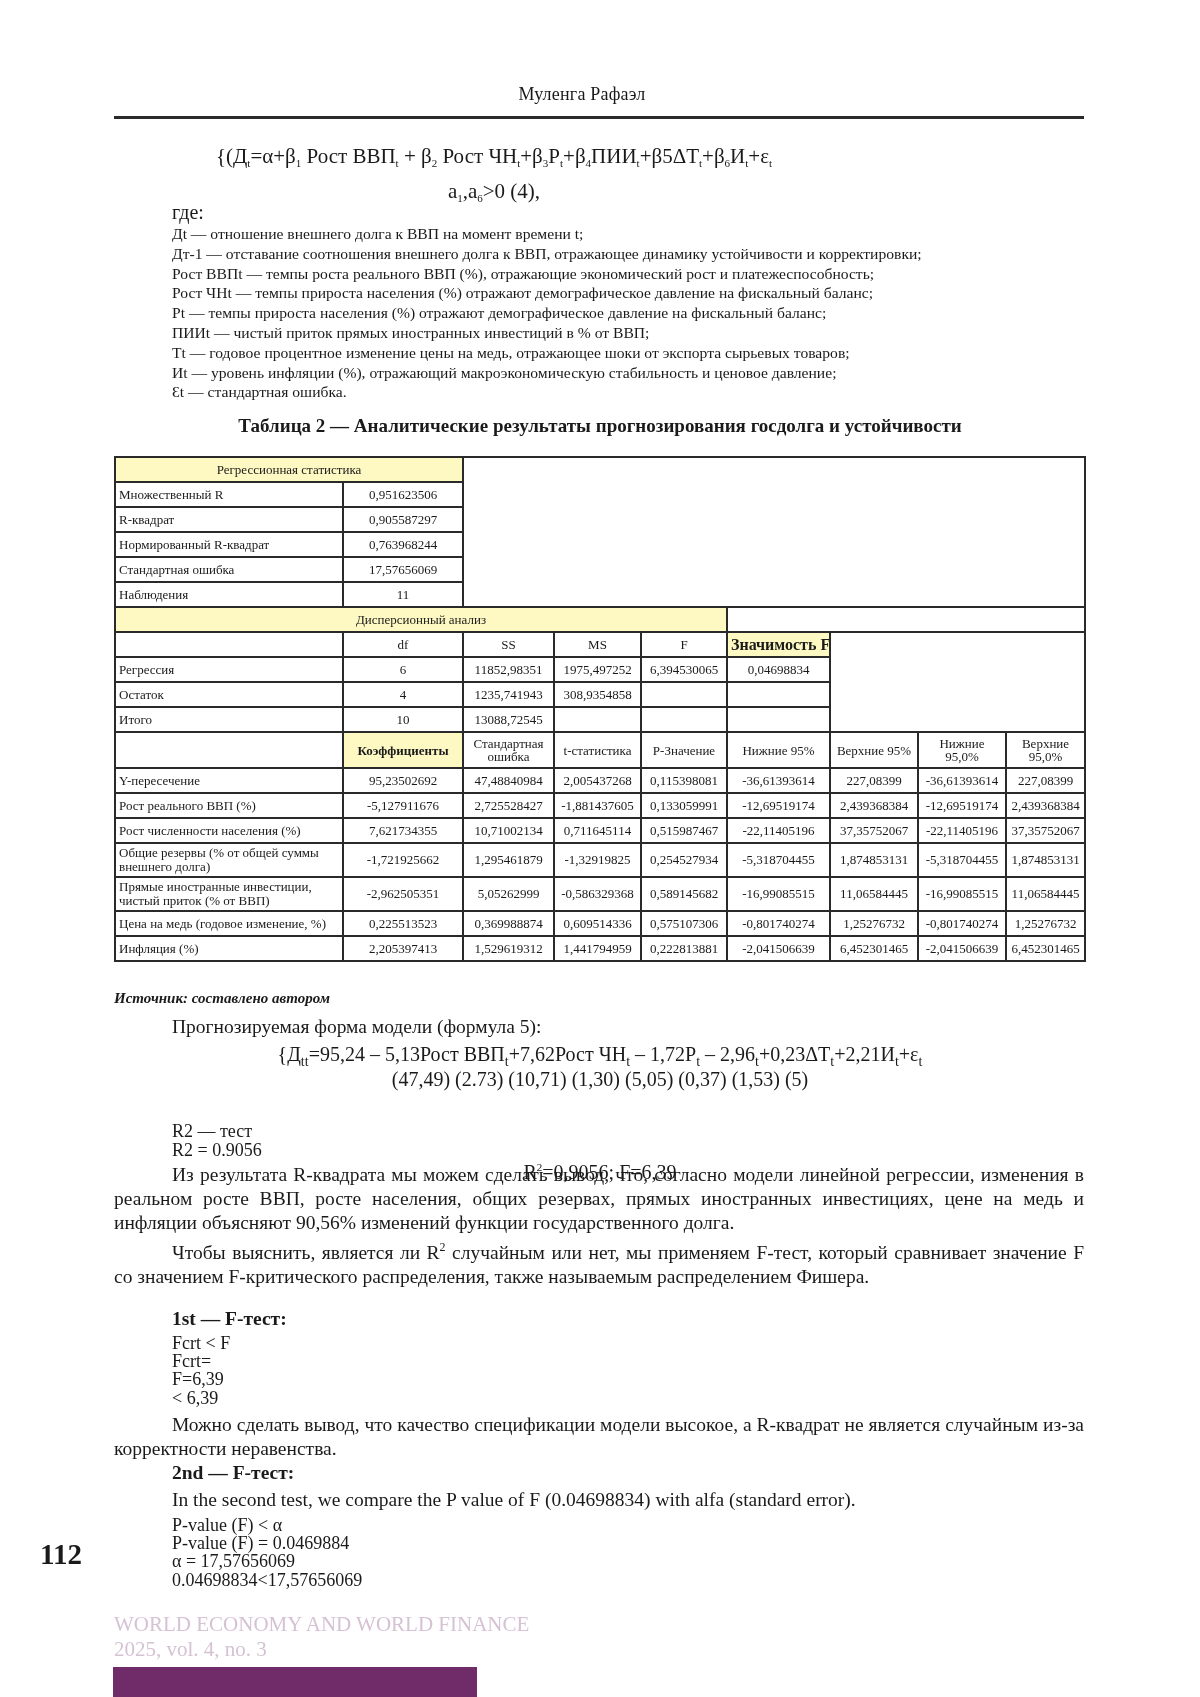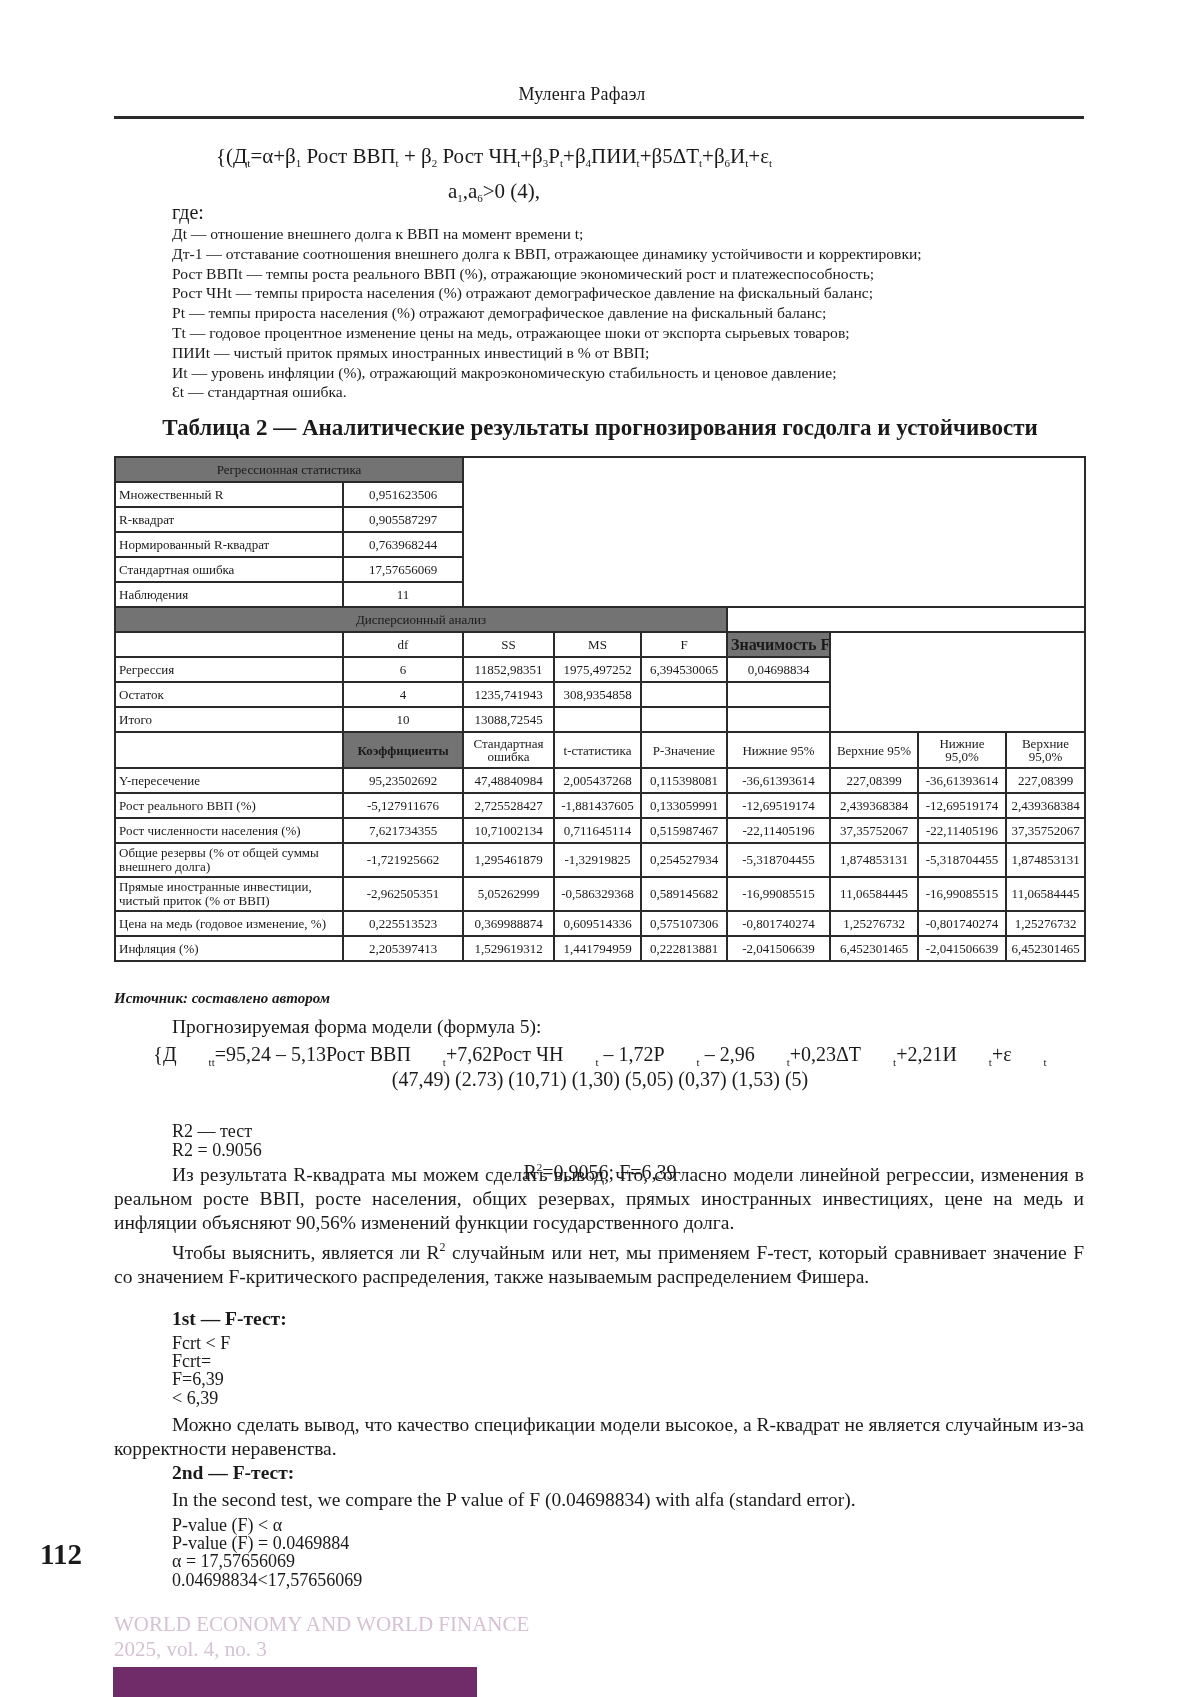--- a/index.html
+++ b/index.html
@@ -12,42 +12,42 @@
     font-size: 18px; letter-spacing: 0.2px;
   }
   .head-rule { position: absolute; top: 116px; left: 114px; width: 970px; height: 3px; background: #2a2a2a; }
 
   .eq4 { position: absolute; top: 142px; left: 0; width: 988px; text-align: center; font-size: 21px; line-height: 28px; }
   .eq4 sub { font-size: 11px; vertical-align: -4px; }
 
   .defs { position: absolute; top: 200px; left: 172px; width: 930px; font-size: 15.6px; line-height: 19.8px; }
   .defs .where { font-size: 20px; line-height: 24px; }
 
-  .table-caption { position: absolute; top: 415px; left: 0; width: 1200px; text-align: center; font-weight: bold; font-size: 23px; }
+  .table-caption { position: absolute; top: 415px; left: 0; width: 1200px; text-align: center; font-weight: bold; font-size: 19px; }
 
   table.reg {
     position: absolute; top: 456px; left: 114px; width: 970px;
     border-collapse: collapse; table-layout: fixed; font-size: 13px; line-height: 14px;
   }
   table.reg td { border: 2px solid #2a2a2a; padding: 2px 3px; height: 19px; vertical-align: middle; white-space: nowrap; overflow: hidden; }
   table.reg td.l { text-align: left; }
   table.reg td.c { text-align: center; }
-  table.reg td.gray { background: #737373; font-family: Liberation Serif, serif; }
+  table.reg td.gray { background: #fef9c3; font-family: Liberation Serif, serif; }
   table.reg td.wrap { white-space: normal; }
   table.reg td.hdr2 { white-space: normal; text-align: center; line-height: 13px; }
   table.reg td.none { border: none; }
   table.reg td.blank-r { border-left: 2px solid #2a2a2a; }
 
   .source { position: absolute; top: 990px; left: 114px; font-style: italic; font-weight: bold; font-size: 15px; }
 
   .body-text { position: absolute; left: 114px; width: 970px; font-size: 19.5px; line-height: 24px; text-align: justify; }
   .indent { text-indent: 58px; }
   .small { position: absolute; left: 172px; font-size: 18px; line-height: 18.5px; }
   .center { position: absolute; left: 0; width: 1200px; text-align: center; font-size: 20px; line-height: 24px; }
-  .center sub { font-size: 11px; vertical-align: -5px; margin-left: 32px; }
+  .center sub { font-size: 14px; vertical-align: -5px; }
   .center sup { font-size: 11px; vertical-align: 8px; }
   .bold-head { position: absolute; left: 172px; font-weight: bold; font-size: 19.5px; }
 
   .page-num { position: absolute; top: 1538px; left: 40px; font-weight: bold; font-size: 29px; }
   .journal { position: absolute; top: 1612px; left: 114px; color: #d5c2d3; font-size: 21px; line-height: 25px; }
   .footer-bar { position: absolute; top: 1667px; left: 113px; width: 364px; height: 30px; background: #6f2c68; }
 </style>
 </head>
 <body>
 
@@ -59,22 +59,22 @@
   <div>a<sub>1</sub>,a<sub>6</sub>&gt;0 (4),</div>
 </div>
 
 <div class="defs">
   <div class="where">где:</div>
   <div>Дt — отношение внешнего долга к ВВП на момент времени t;</div>
   <div>Дт-1 — отставание соотношения внешнего долга к ВВП, отражающее динамику устойчивости и корректировки;</div>
   <div>Рост ВВПt — темпы роста реального ВВП (%), отражающие экономический рост и платежеспособность;</div>
   <div>Рост ЧНt — темпы прироста населения (%) отражают демографическое давление на фискальный баланс;</div>
   <div>Pt — темпы прироста населения (%) отражают демографическое давление на фискальный баланс;</div>
+  <div>ПИИt — чистый приток прямых иностранных инвестиций в % от ВВП;</div>
   <div>Tt — годовое процентное изменение цены на медь, отражающее шоки от экспорта сырьевых товаров;</div>
-  <div>ПИИt — чистый приток прямых иностранных инвестиций в % от ВВП;</div>
   <div>Иt — уровень инфляции (%), отражающий макроэкономическую стабильность и ценовое давление;</div>
   <div>Ɛt — стандартная ошибка.</div>
 </div>
 
 <div class="table-caption">Таблица 2 — Аналитические результаты прогнозирования госдолга и устойчивости</div>
 
 <table class="reg">
   <colgroup>
     <col style="width:228px">
       <col style="width:120px">

